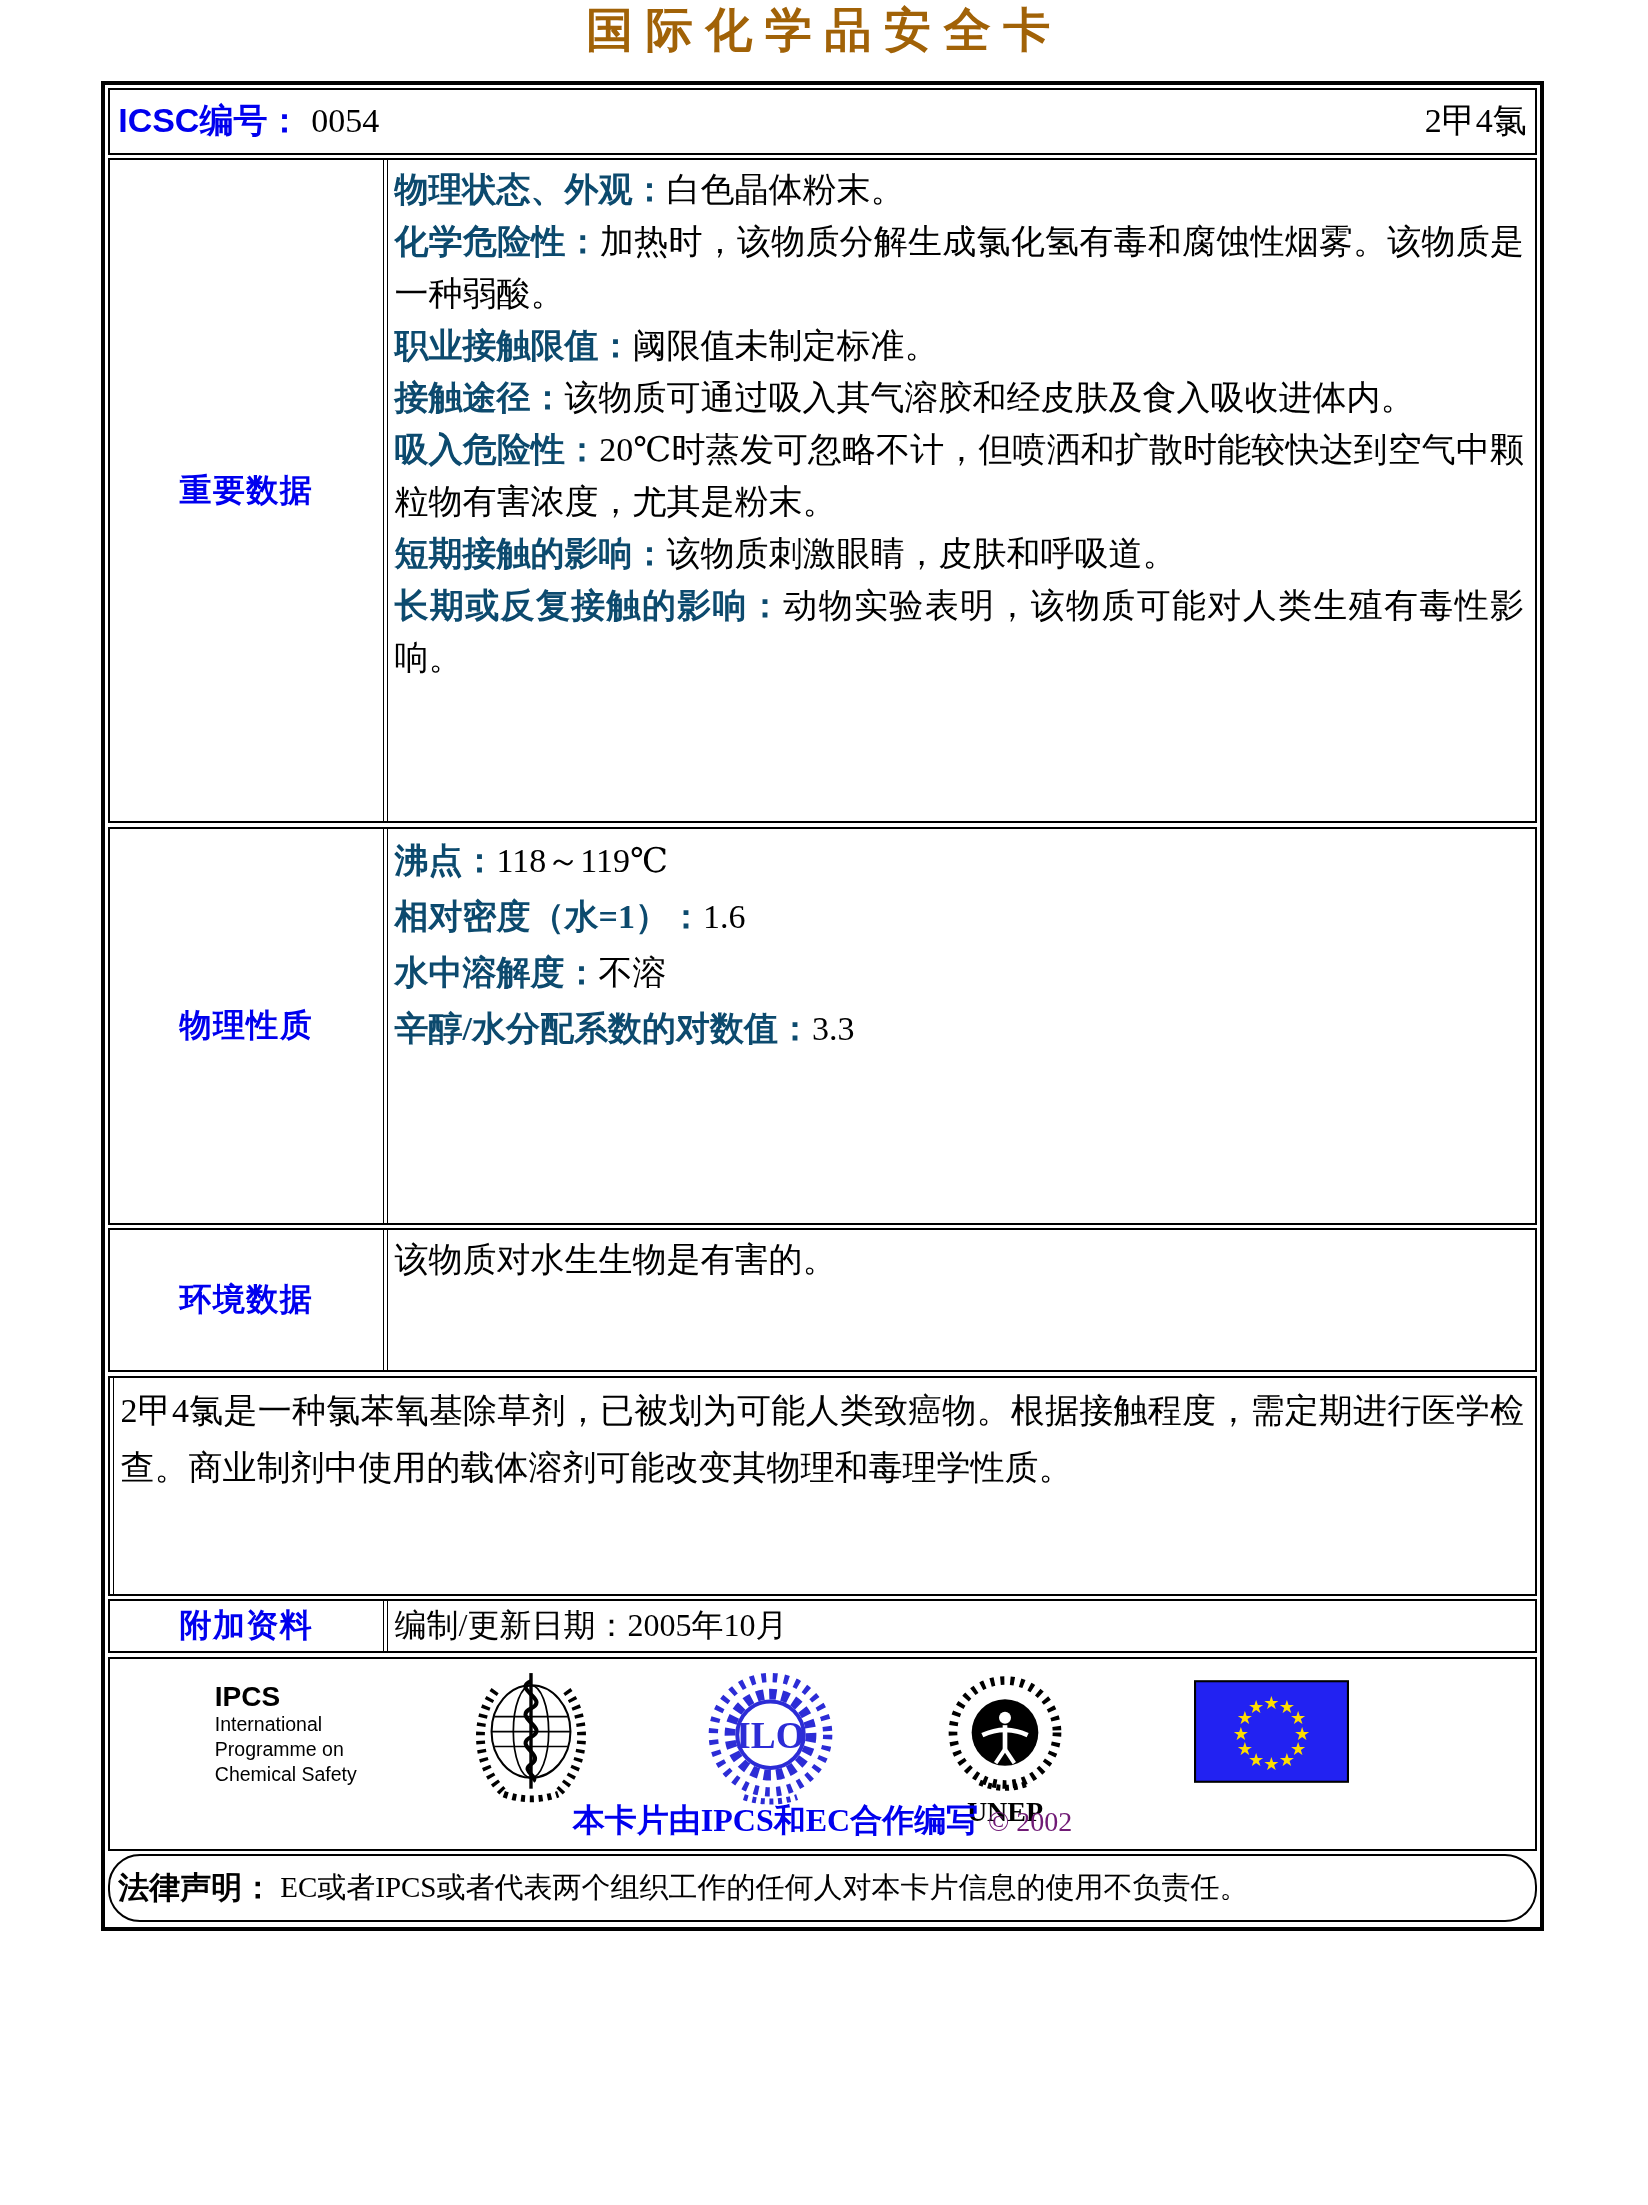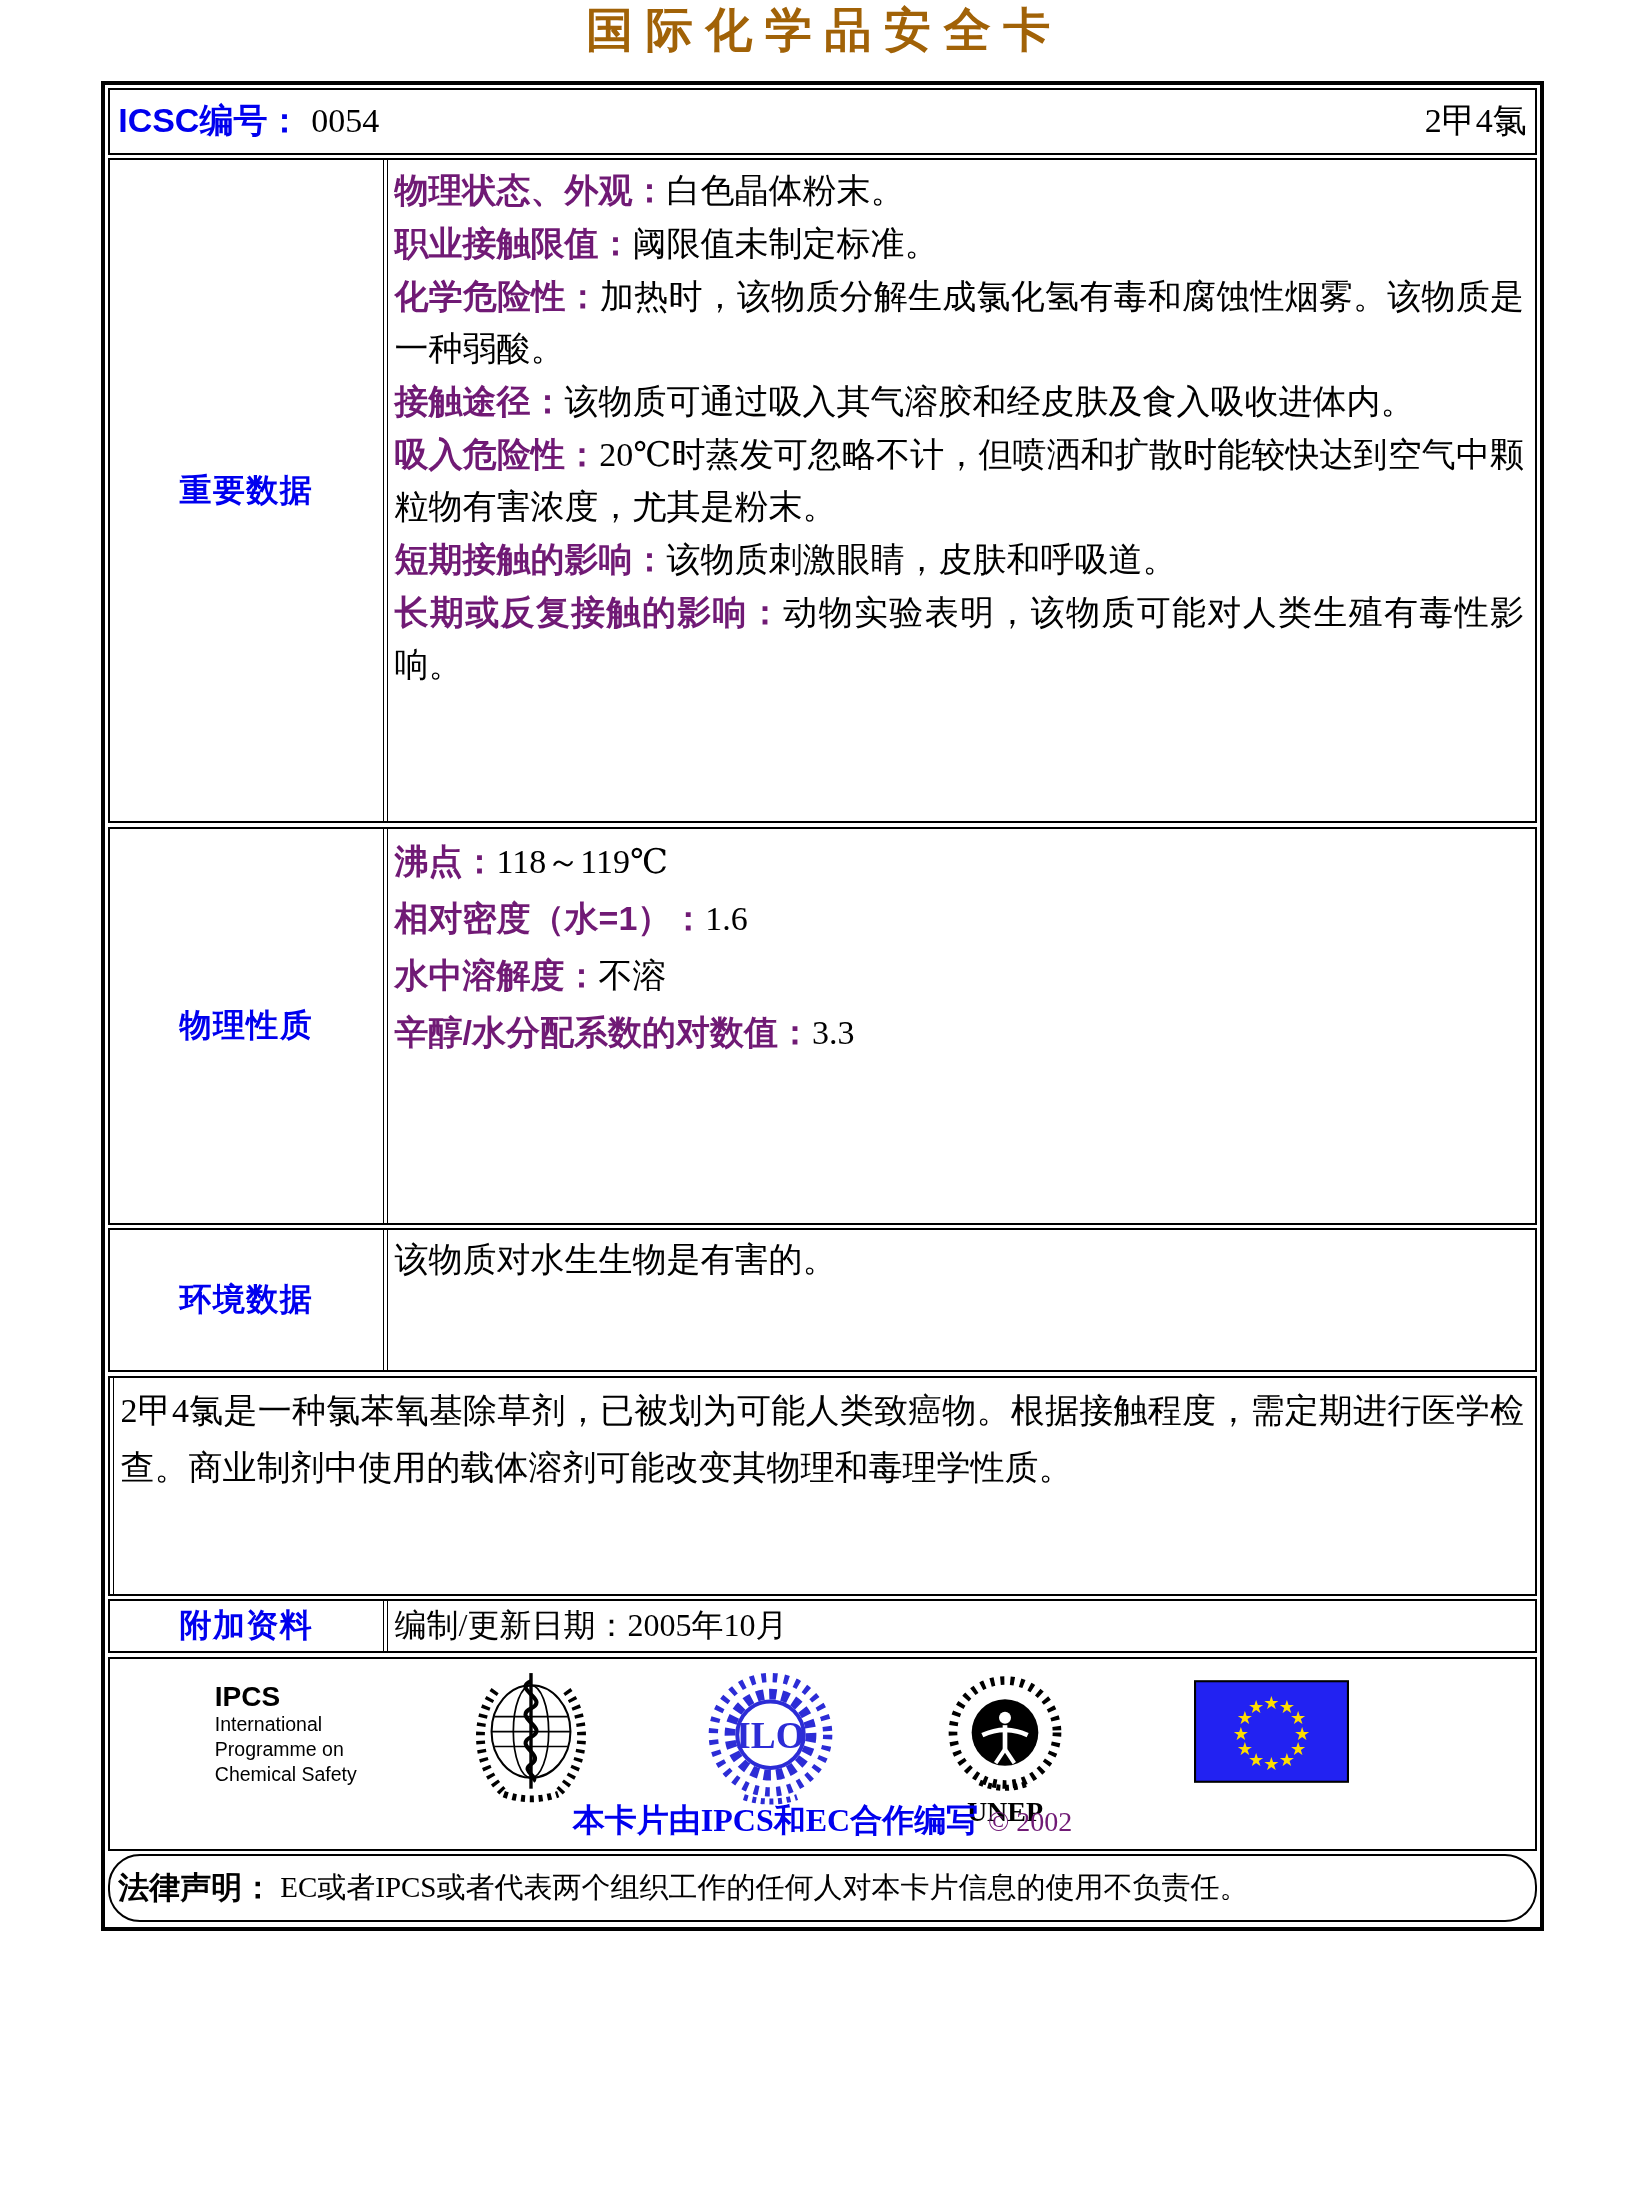--- a/index.html
+++ b/index.html
@@ -44,22 +44,22 @@
   }
   .row-important { height:665px; }
   .row-physical  { height:398px; }
   .row-environment { height:144px; }
   .row-notes { height:220px; }
   .row-additional { height:54px; }
   .row-additional .content-cell { display:flex; align-items:center; padding-top:0; padding-bottom:0; }
   .field-p { margin:0; font-size:34px; line-height:52px; text-align:justify; }
   .row-physical .field-p { line-height:56px; }
   .field-label {
-    color:#701a75; font-weight:bold;
-    font-family:Liberation Sans, sans-serif;
+    color:#0c4a6e; font-weight:bold;
+    font-family:Liberation Serif, serif;
   }
   .plain-text { margin:0; font-size:34px; line-height:52px; text-align:justify; }
   .row-notes .plain-text { line-height:57px; }
   .add-line { font-size:32px; }
   
   .row-footer { height:194px; display:block; }
   .footer-inner { display:flex; align-items:flex-start; padding:9.8px 0 0 0; }
   .ipcs-block { margin-left:105px; width:178px; padding-top:12.6px;
     font-family:"Liberation Sans",sans-serif; }
   .ipcs-acronym { font-weight:bold; font-size:28px; line-height:31px; }
@@ -92,22 +92,22 @@
     <span class="icsc-number">0054</span>
     <span class="chem-name">2甲4氯</span>
   </div>
 
   <div class="row row-important">
     <div class="label-cell">
       <span class="section-label">重要数据</span>
     </div>
     <div class="content-cell">
       <p class="field-p"><span class="field-label">物理状态、外观：</span><span>白色晶体粉末。</span></p>
+      <p class="field-p"><span class="field-label">化学危险性：</span><span>加热时，该物质分解生成氯化氢有毒和腐蚀性烟雾。该物质是一种弱酸。</span></p>
       <p class="field-p"><span class="field-label">职业接触限值：</span><span>阈限值未制定标准。</span></p>
-      <p class="field-p"><span class="field-label">化学危险性：</span><span>加热时，该物质分解生成氯化氢有毒和腐蚀性烟雾。该物质是一种弱酸。</span></p>
       <p class="field-p"><span class="field-label">接触途径：</span><span>该物质可通过吸入其气溶胶和经皮肤及食入吸收进体内。</span></p>
       <p class="field-p"><span class="field-label">吸入危险性：</span><span>20℃时蒸发可忽略不计，但喷洒和扩散时能较快达到空气中颗粒物有害浓度，尤其是粉末。</span></p>
       <p class="field-p"><span class="field-label">短期接触的影响：</span><span>该物质刺激眼睛，皮肤和呼吸道。</span></p>
       <p class="field-p"><span class="field-label">长期或反复接触的影响：</span><span>动物实验表明，该物质可能对人类生殖有毒性影响。</span></p>
     </div>
   </div>
 
   <div class="row row-physical">
     <div class="label-cell">
       <span class="section-label">物理性质</span>

